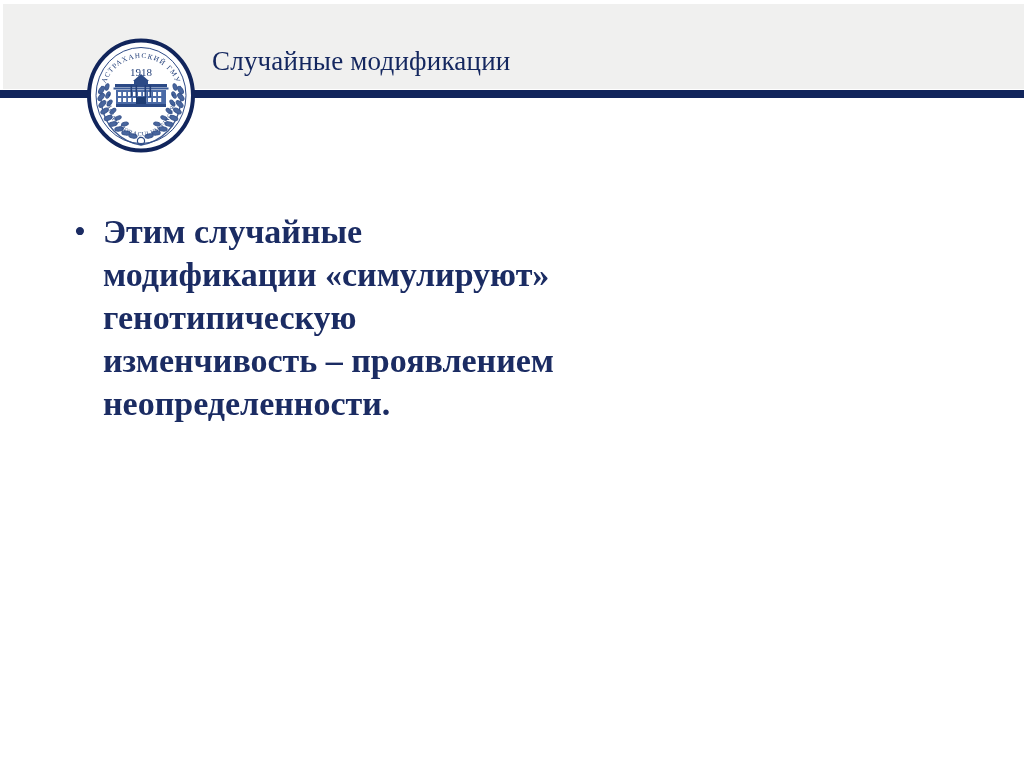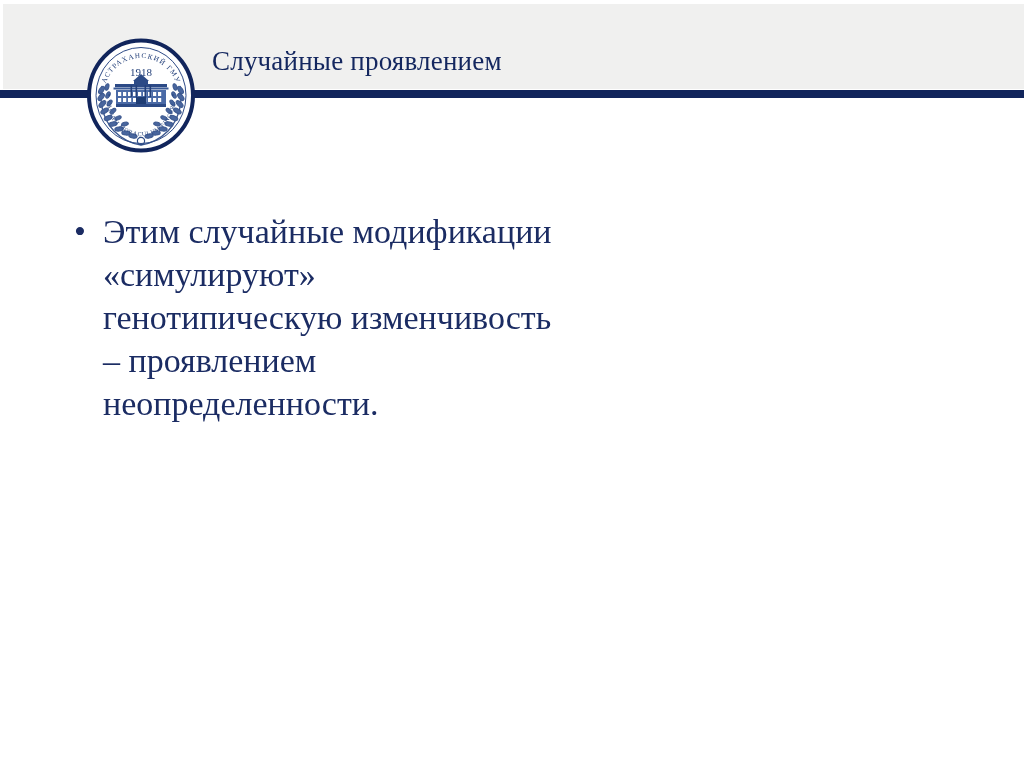--- a/index.html
+++ b/index.html
@@ -99,32 +99,33 @@
     left: 6px;
     top: 0px;
     font-size: 34px;
     line-height: 43px;
     color: #1b2c63;
   }
 
   .bullet-text {
     display: block;
     max-width: 455px;
+    font-weight: bold;
   }
 </style>
 </head>
 <body>
 
 <div id="slide">
 
   <div class="header-band"></div>
   <div class="header-rule"></div>
   <div class="header-rule-under"></div>
 
-  <div class="slide-title">Случайные проявлением</div>
+  <div class="slide-title">Случайные модификации</div>
 
   <div class="logo">
     <svg viewBox="0 0 110 115" xmlns="http://www.w3.org/2000/svg" aria-hidden="true">
       <defs>
         <path id="arcTop" d="M 17,60 A 38,40 0 0 1 93,60"></path>
         <path id="arcBot" d="M 21,62 A 34,36 0 0 0 89,62"></path>
       </defs>
 
       <ellipse cx="55" cy="57.5" rx="53" ry="56" fill="#ffffff"></ellipse>
 

